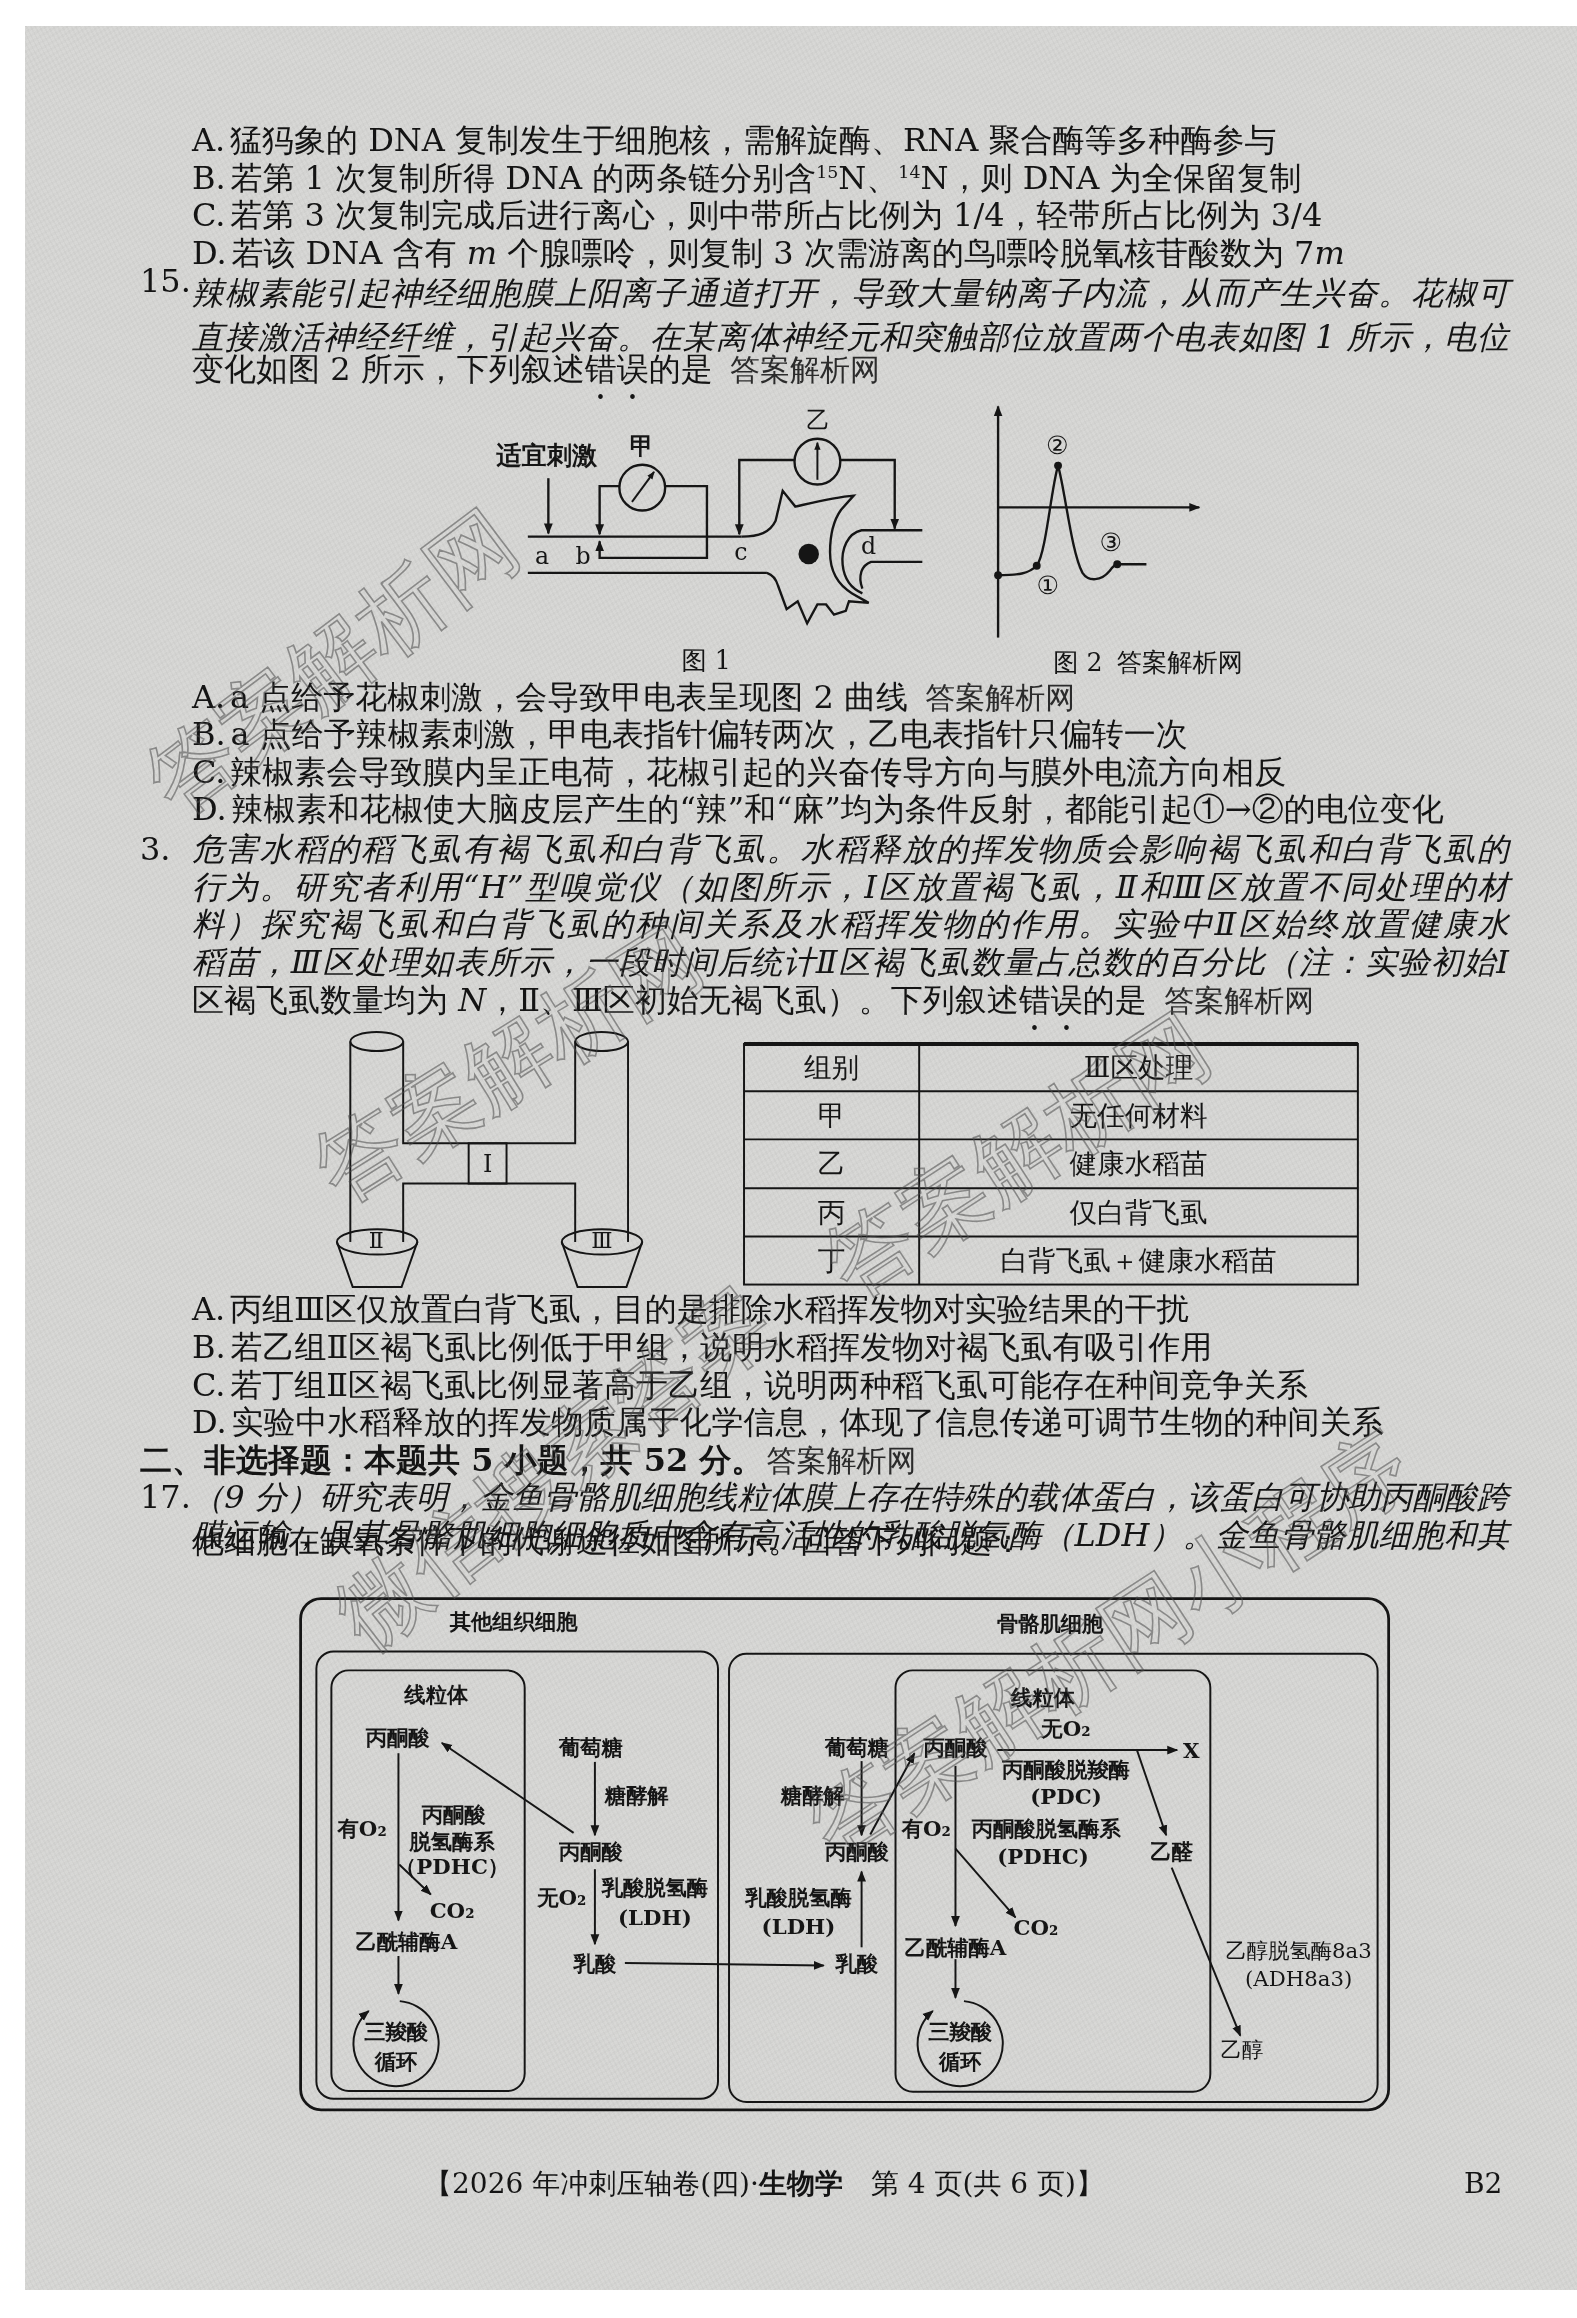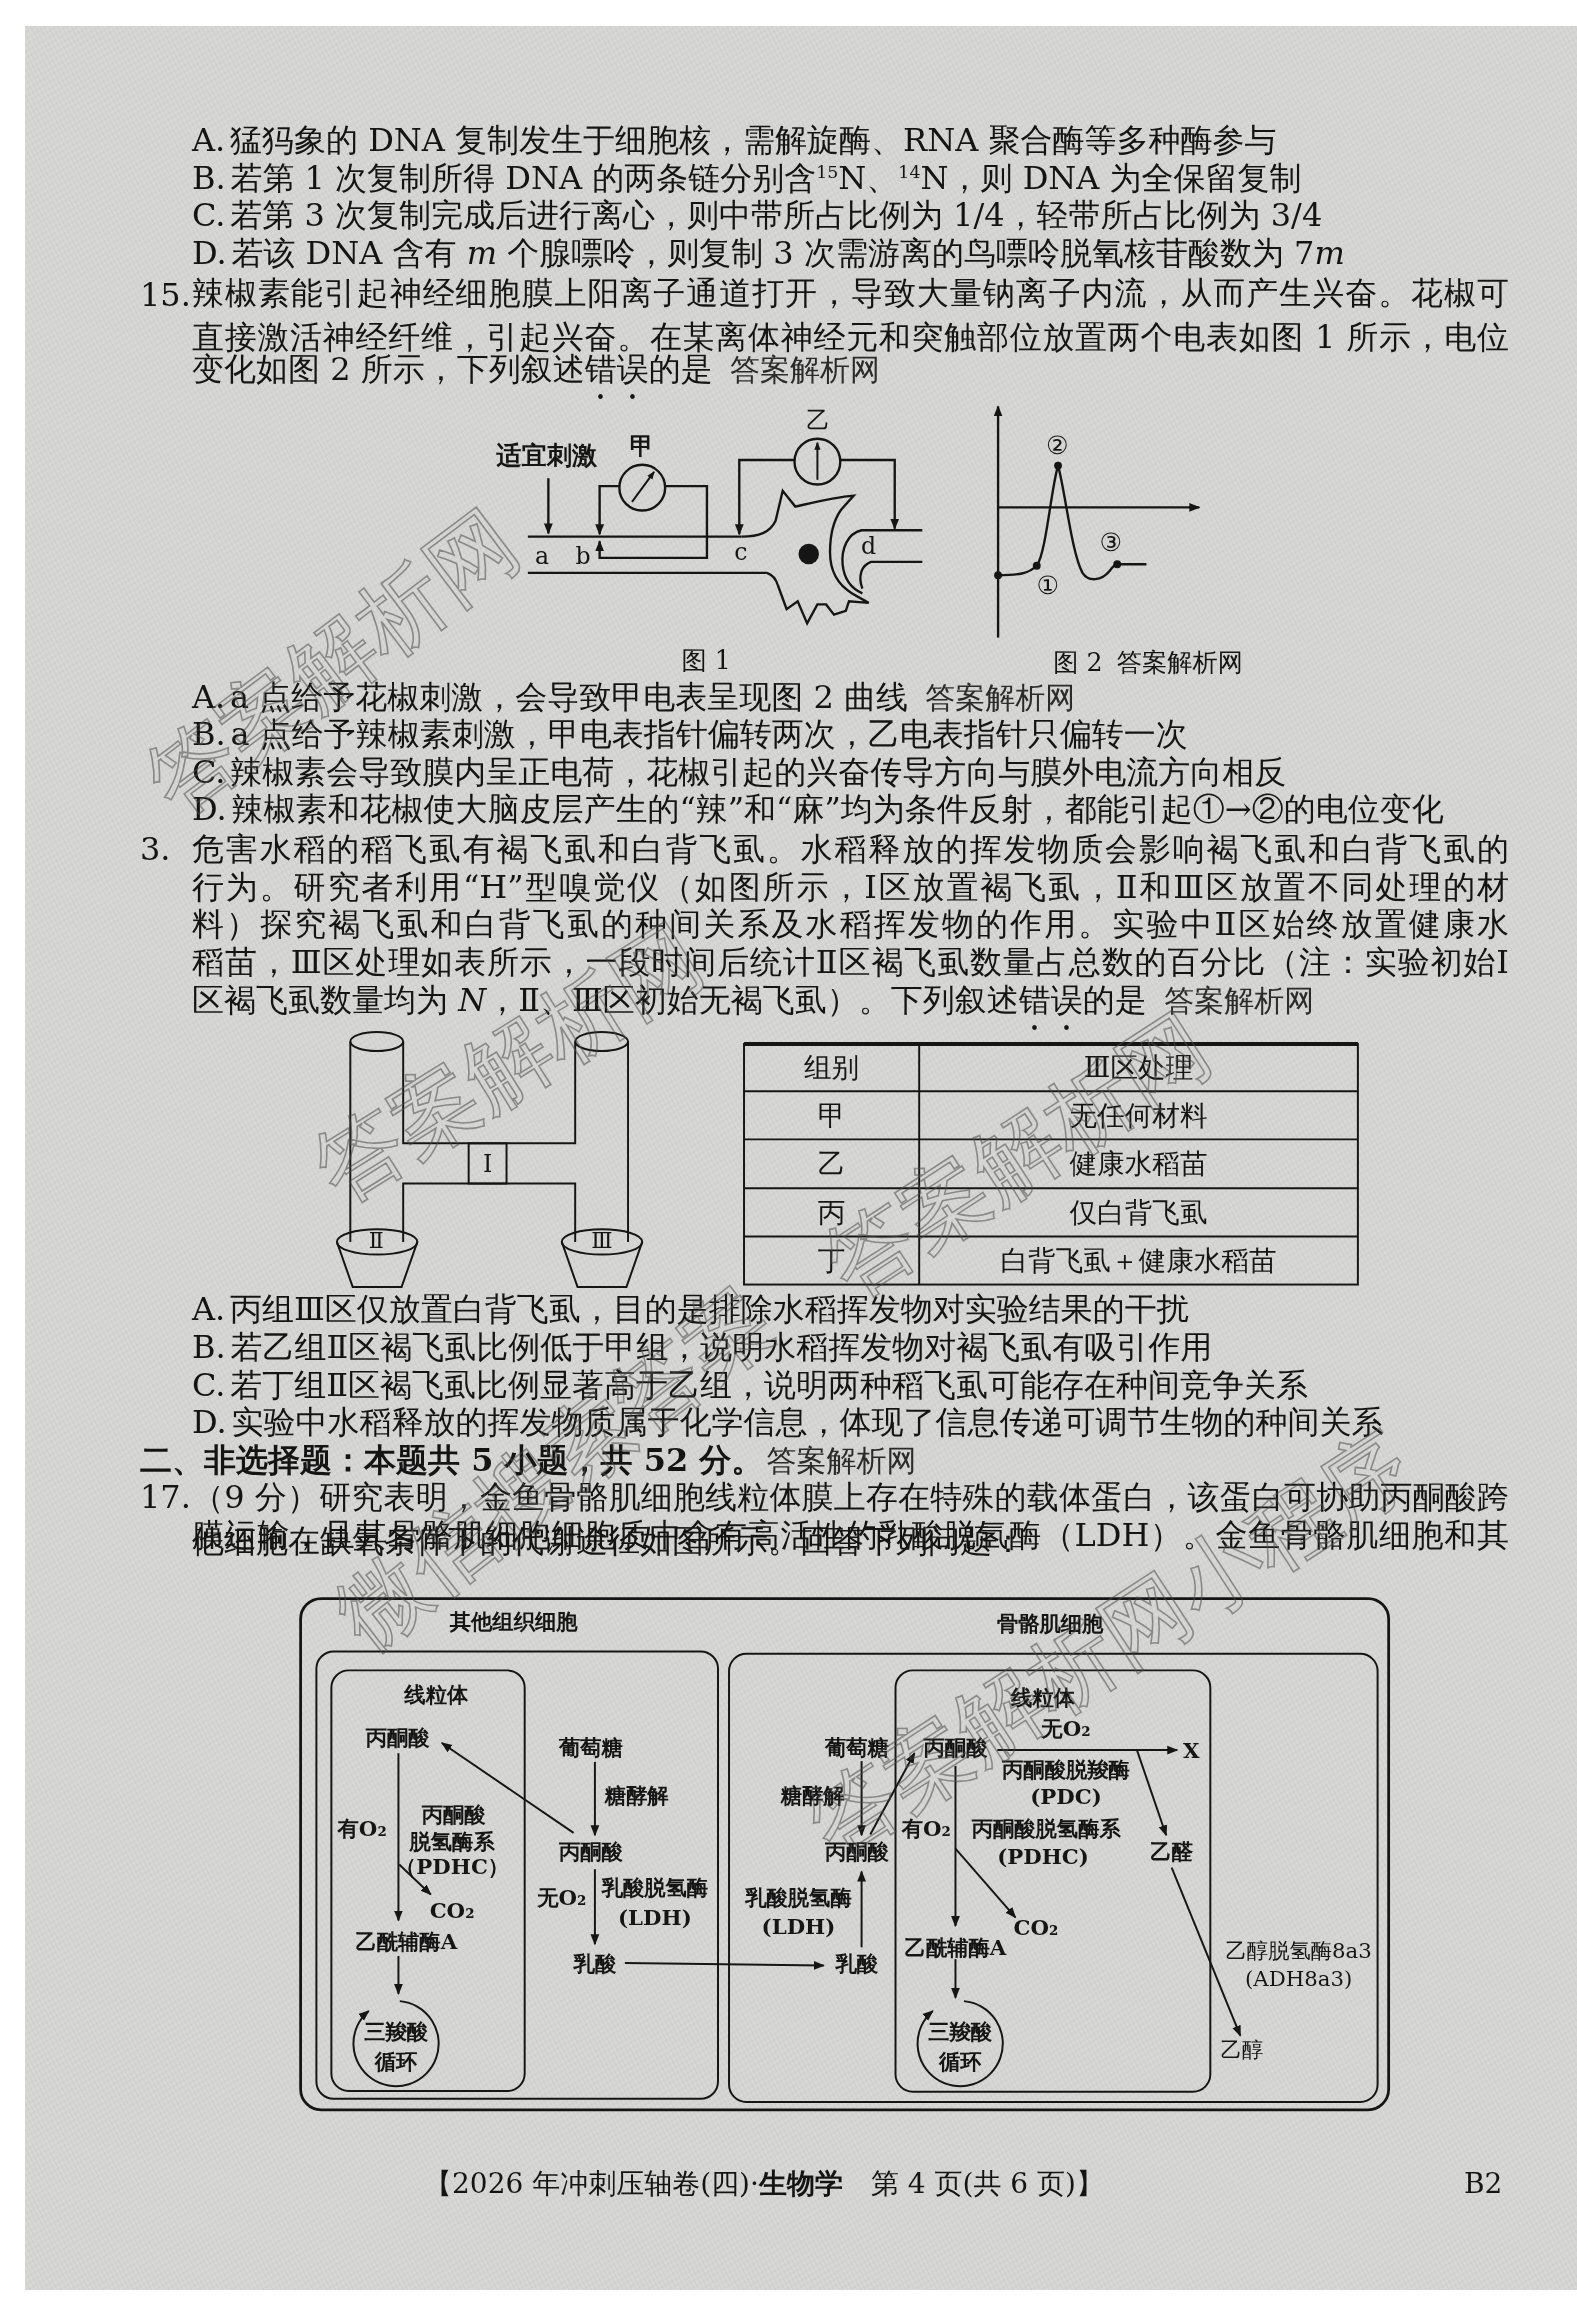--- a/index.html
+++ b/index.html
@@ -12,21 +12,21 @@
     position:absolute; left:25px; top:26px; width:1553px; height:2264px;
     background-color:#d6d6d4;
     background-image:
       repeating-linear-gradient(63deg, rgba(0,0,0,0.018) 0 1.6px, rgba(255,255,255,0.02) 1.6px 4px),
       repeating-linear-gradient(-31deg, rgba(0,0,0,0.015) 0 2.4px, rgba(255,255,255,0.015) 2.4px 5.5px);
   }
   .ln {
     position:absolute; left:192px; width:1317px; height:38px; line-height:38px;
     font-size:32px; white-space:nowrap;
   }
-  .j { text-align:justify; text-align-last:justify; }
+  .j { text-align:justify; text-align-last:justify;font-style:italic; }
   .num { position:absolute; left:140px; height:38px; line-height:38px; font-size:32px; white-space:nowrap; }
   .sec { position:absolute; left:140px; height:38px; line-height:38px; font-size:32px; white-space:nowrap; }
   .sec .bold { font-weight:bold; }
   .lbl { margin-right:4.7px; }
   .wmi { font-family:"DejaVu Sans", sans-serif; font-size:30px; color:#2b2b2b; margin-left:17.4px; font-weight:normal; }
   .emph {
     -webkit-text-emphasis: filled dot; text-emphasis: filled dot;
     -webkit-text-emphasis-position: under; text-emphasis-position: under right;
   }
   .sup { font-size:17.4px; position:relative; top:-11px; }
@@ -54,21 +54,21 @@
 <div class="ln" style="top:159px">
   <span class="lbl">B.</span><span>若第 1 次复制所得 DNA 的两条链分别含</span><span class="sup">15</span><span>N、</span><span class="sup">14</span><span>N，则 DNA 为全保留复制</span>
 </div>
 <div class="ln" style="top:196px">
   <span class="lbl">C.</span><span>若第 3 次复制完成后进行离心，则中带所占比例为 1/4，轻带所占比例为 3/4</span>
 </div>
 <div class="ln" style="top:234px">
   <span class="lbl">D.</span><span>若该 DNA 含有 </span><span class="it">m</span><span> 个腺嘌呤，则复制 3 次需游离的鸟嘌呤脱氧核苷酸数为 7</span><span class="it">m</span>
 </div>
 
-<div class="num" style="top:276px">15.</div>
+<div class="num" style="top:262px">15.</div>
 <div class="ln j" style="top:274px">辣椒素能引起神经细胞膜上阳离子通道打开，导致大量钠离子内流，从而产生兴奋。花椒可</div>
 <div class="ln j" style="top:318px">直接激活神经纤维，引起兴奋。在某离体神经元和突触部位放置两个电表如图 1 所示，电位</div>
 <div class="ln" style="top:350px">
   <span>变化如图 2 所示，下列叙述</span><span class="emph">错误</span><span>的是</span><span class="wmi">答案解析网</span>
 </div>
 
 <div class="ln" style="top:678px">
   <span class="lbl">A.</span><span>a 点给予花椒刺激，会导致甲电表呈现图 2 曲线</span><span class="wmi">答案解析网</span>
 </div>
 <div class="ln" style="top:715px">

